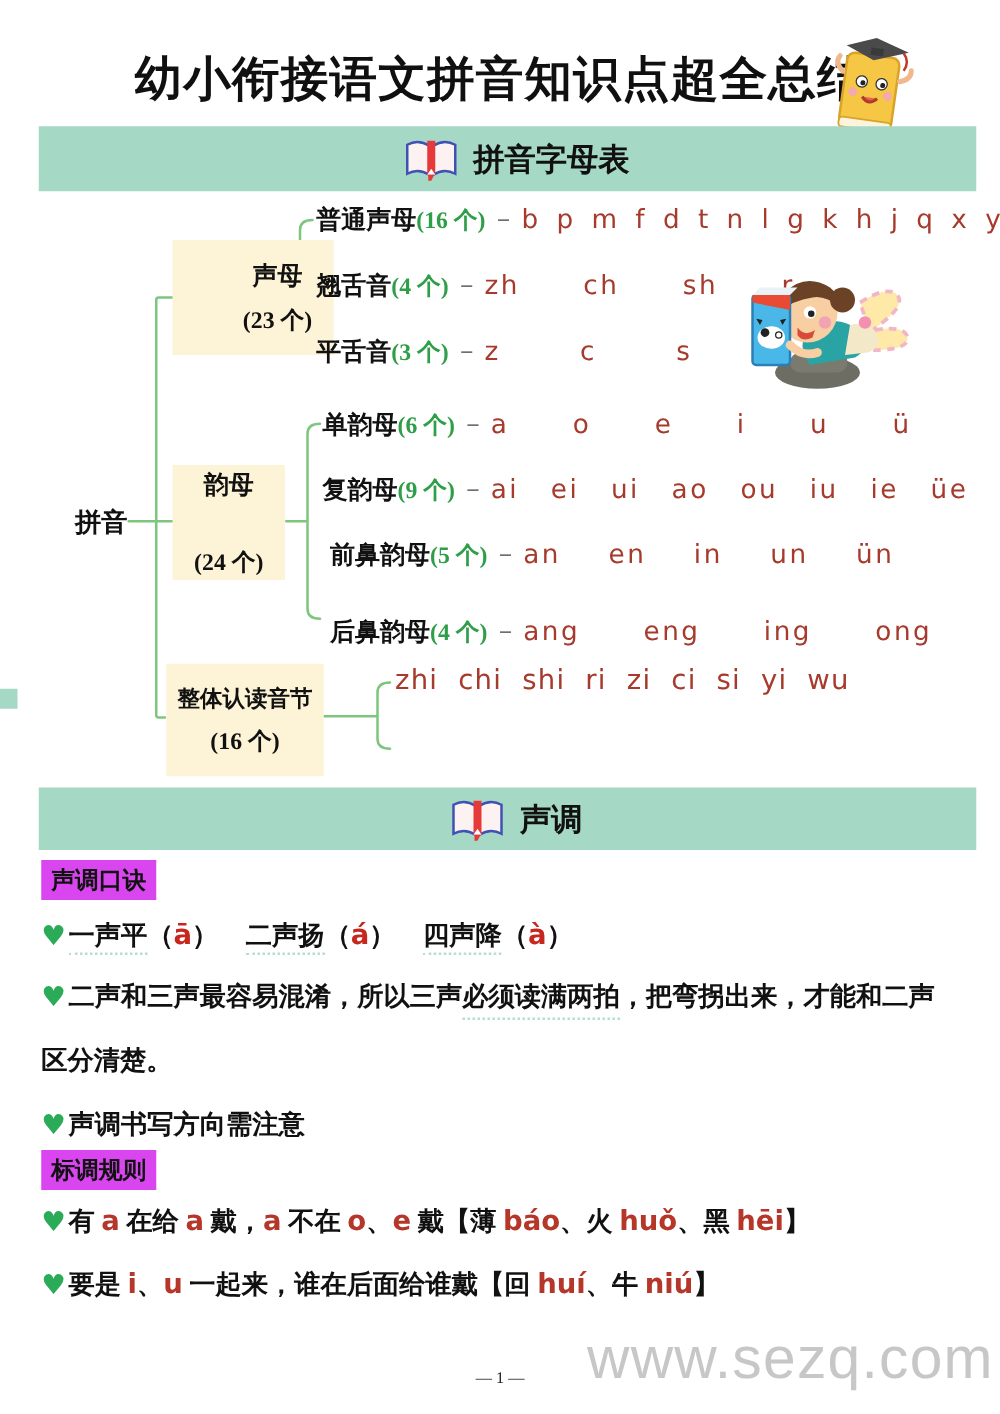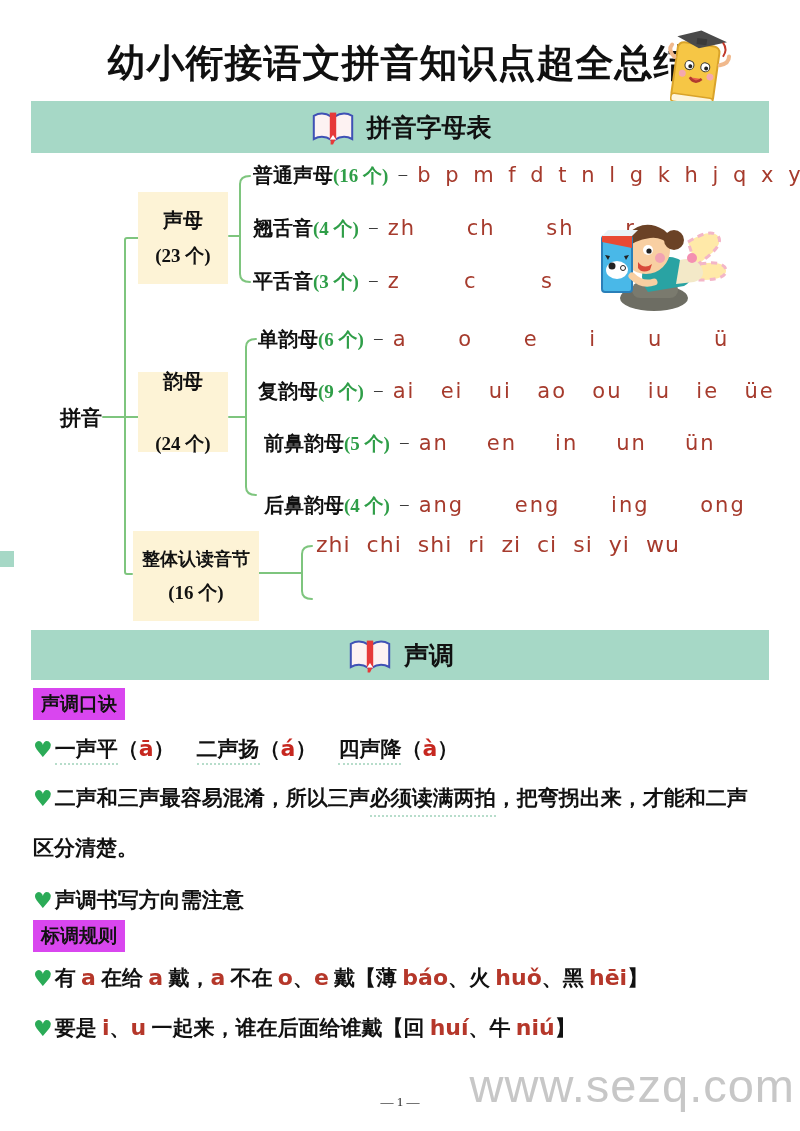--- a/index.html
+++ b/index.html
@@ -5,21 +5,21 @@
   html,body{margin:0;padding:0;background:#ffffff;}
   .page{position:relative;width:800px;height:1131px;background:#ffffff;overflow:hidden;
         font-family:"Liberation Serif","DejaVu Serif",serif;color:#111;}
   .abs{position:absolute;}
   .cjk{font-family:"Liberation Serif","DejaVu Serif",serif;font-weight:700;}
   
   .title{top:38px;left:0;width:800px;text-align:center;font-size:38px;font-weight:900;
          letter-spacing:1px;color:#101010;}
   
   .band{left:31px;width:738px;height:52px;background:#a6d8c6;display:flex;
-        align-items:center;justify-content:center;gap:10px;}
+        align-items:center;justify-content:center;gap:10px;padding-left:12px;}
   .band-label{font-size:25px;font-weight:700;color:#111;}
   
   .treelines{left:0;top:0;width:800px;height:660px;pointer-events:none;}
   .root-label{left:60px;top:404px;font-size:21px;}
   .ybox{background:#fdf3d6;display:flex;flex-direction:column;align-items:center;
         justify-content:center;gap:9px;text-align:center;}
   .ybox .nm{font-size:20px;font-weight:700;}
   .ybox .ct{font-size:19px;font-weight:700;}
   .branch-row{display:flex;align-items:baseline;white-space:pre;}
   .b-label{font-size:20px;font-weight:700;color:#111;}
@@ -92,25 +92,25 @@
       <path d="M103 417 H138"></path>
       <path d="M138 238 H127 Q125 238 125 240 V572 Q125 574 127 574 H132"></path>
       <path d="M250 176 Q240 176 240 184 V274 Q240 282 250 282 M229 236 H240"></path>
       <path d="M256 339 Q246 339 246 347 V487 Q246 495 256 495 M229 417 H246"></path>
       <path d="M312 546 Q302 546 302 554 V591 Q302 599 312 599 M259 573 H302"></path>
     </g>
   </svg>
 
   <div class="abs cjk root-label">拼音</div>
 
-  <div class="abs ybox" style="left:138px;top:192px;width:90px;height:92px;">
+  <div class="abs ybox" style="left:138px;top:192px;width:90px;height:92px;padding-left:39px;">
     <span class="nm">声母</span>
     <span class="ct">(23 个)</span>
   </div>
-  <div class="abs ybox" style="left:138px;top:372px;width:90px;height:80px;gap:36px;">
+  <div class="abs ybox" style="left:138px;top:372px;width:90px;height:92px;gap:36px;">
     <span class="nm">韵母</span>
     <span class="ct">(24 个)</span>
   </div>
   <div class="abs ybox" style="left:133px;top:531px;width:126px;height:90px;">
     <span class="nm" style="font-size:18px;">整体认读音节</span>
     <span class="ct">(16 个)</span>
   </div>
 
   <div class="abs branch-row" style="left:253px;top:162px;">
     <span class="b-label">普通声母</span>

